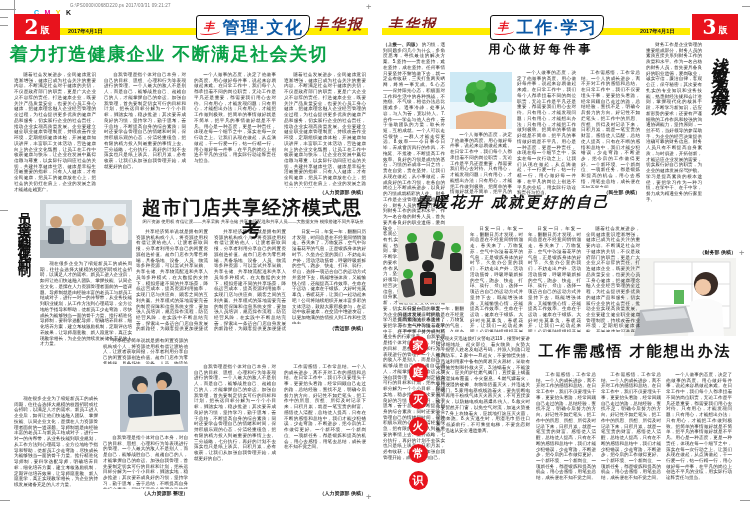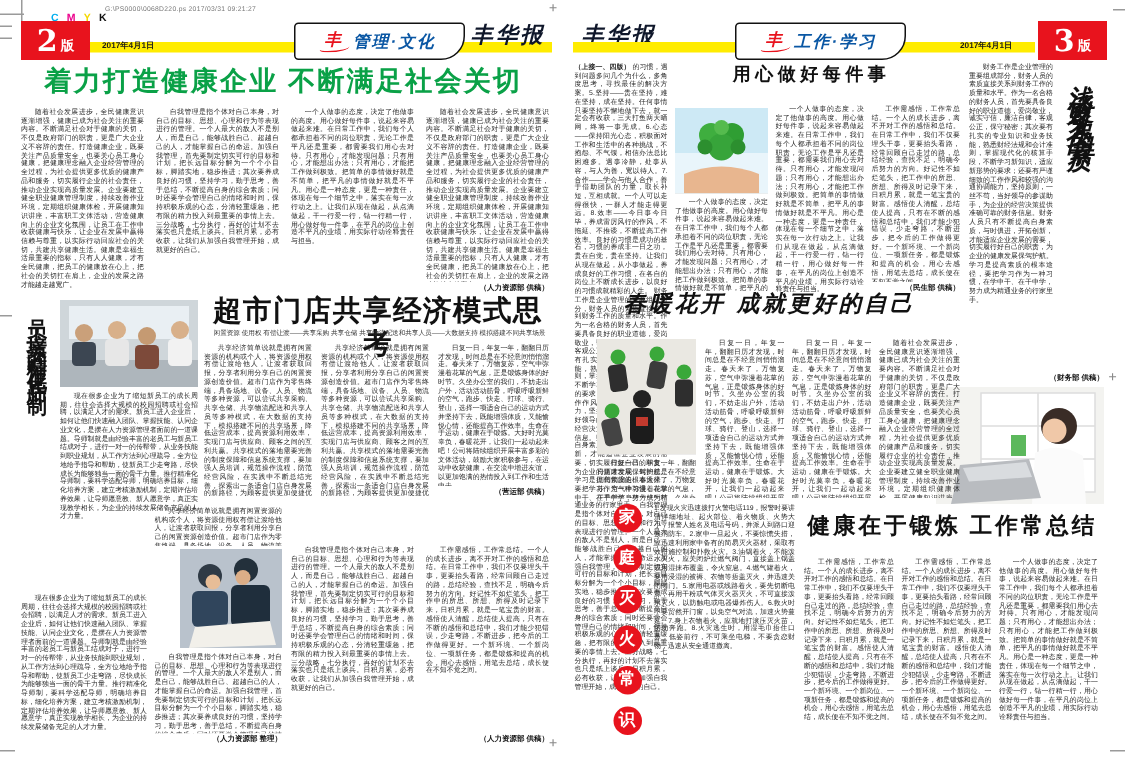--- a/index.html
+++ b/index.html
@@ -9,24 +9,24 @@
   .mark{background:#9a9a9a;}
   .plus{color:#8a8a8a;font-size:9px;line-height:9px;font-family:"DejaVu Sans Mono",monospace;}
   .cmyk span{font-weight:bold;font-size:7px;letter-spacing:1px;}
   .pathtxt{font-size:4.5px;color:#777;letter-spacing:0.2px;}
   .badge{background:#e8131d;color:#fff;display:flex;align-items:center;justify-content:center;gap:2px;}
   .badge .num{font-family:"DejaVu Serif",serif;font-size:20px;font-weight:bold;line-height:1;}
   .badge .unit{font-size:9px;font-weight:bold;margin-top:7px;}
   .ystrip{background:#ffec00;}
   .datetxt{font-size:5.5px;color:#1a1a1a;font-weight:bold;line-height:8px;}
   .tab{background:#fff;border:1.3px solid #111;border-radius:3px 3px 16px 3px;display:flex;align-items:center;justify-content:center;gap:5px;}
-  .section-title{color:#0a57a4;font-weight:bold;font-size:11px;letter-spacing:1.5px;font-style:italic;}
+  .section-title{color:#0a57a4;font-weight:bold;font-size:17px;letter-spacing:1.5px;}
   .logo{position:relative;color:#e8131d;font-family:"DejaVu Serif",serif;font-style:italic;font-weight:bold;font-size:11px;line-height:12px;padding:0 3px 2px 1px;}
   .logo::after{content:"";position:absolute;left:-2px;right:-3px;bottom:0;height:5px;border-bottom:1.5px solid #e8131d;border-radius:0 0 80% 30%;}
-  .masthead{color:#0f172a;font-family:"DejaVu Serif",serif;font-style:italic;font-weight:bold;font-size:14.5px;letter-spacing:2px;line-height:1;}
+  .masthead{color:#7f1d1d;font-family:"DejaVu Serif",serif;font-style:italic;font-weight:bold;font-size:14.5px;letter-spacing:2px;line-height:1;}
   .h-green{color:#0aa147;font-weight:bold;font-size:18px;letter-spacing:1.5px;text-align:center;line-height:1.2;}
   .h-sans{color:#111;font-weight:bold;text-align:center;line-height:1.15;}
   .h-brush{color:#111;font-family:"DejaVu Serif",serif;font-weight:bold;font-style:italic;text-align:center;line-height:1.1;letter-spacing:2px;}
   .vhead{writing-mode:vertical-rl;text-orientation:upright;font-weight:bold;color:#111;}
   .body-text{font-size:4.6px;line-height:1.25;text-align:justify;color:#262626;overflow:hidden;text-indent:2em;word-break:break-all;}
   .body-text span{display:inline;}
   .lead-bold{font-weight:bold;}
   .byline{font-size:5px;font-weight:bold;color:#111;text-align:right;background:#fff;line-height:8px;}
   .deck{font-size:4.4px;color:#333;text-align:center;line-height:1.2;overflow:hidden;white-space:nowrap;}
   .photo{overflow:hidden;background:#dcdcdc;}
@@ -64,21 +64,21 @@
     <span class="unit">版</span>
   </div>
   <div class="abs ystrip" style="left:60px;top:28px;width:308px;height:7px;"></div>
   <div class="abs datetxt" style="left:68px;top:27px;">2017年4月1日</div>
   <div class="abs tab" style="left:196px;top:15px;width:112px;height:23px;">
     <span class="logo">丰</span>
     <span class="section-title">管理·文化</span>
   </div>
   <div class="abs masthead" style="left:314px;top:17px;">丰华报</div>
 
-  <div class="abs h-green" style="left:20px;top:44px;width:338px;">着力打造健康企业 不断满足社会关切</div>
+  <div class="abs h-green" style="left:0;top:44px;width:338px;">着力打造健康企业 不断满足社会关切</div>
   <div class="abs body-text" style="left:14px;top:72px;width:82px;height:123px;">随着社会发展进步，全民健康意识逐渐增强，健康已成为社会关注的重要内容。不断满足社会对于健康的关切，不仅是政府部门的职责，更是广大企业义不容辞的责任。打造健康企业，既要关注产品质量安全，也要关心员工身心健康，把健康理念融入企业经营管理的全过程，为社会提供更多优质的健康产品和服务，切实履行企业的社会责任，推动企业实现高质量发展。企业要建立健全职业健康管理制度，持续改善作业环境，定期组织健康体检，开展健康知识讲座，丰富职工文体活动，营造健康向上的企业文化氛围，让员工在工作中收获健康与快乐，让企业在发展中赢得信赖与尊重，以实际行动回应社会的关切，共建共享健康生活。健康是幸福生活最重要的指标，只有人人健康，才有全民健康，把员工的健康放在心上，把社会的关切扛在肩上，企业的发展之路才能越走越宽广。</div>
   <div class="abs body-text" style="left:104px;top:72px;width:82px;height:123px;">自我管理是指个体对自己本身，对自己的目标、思想、心理和行为等表现进行的管理。一个人最大的敌人不是别人，而是自己，能够战胜自己、超越自己的人，才能掌握自己的命运。加强自我管理，首先要制定切实可行的目标和计划，把长远目标分解为一个个小目标，脚踏实地，稳步推进；其次要养成良好的习惯，坚持学习，勤于思考，善于总结，不断提高自身的综合素质；同时还要学会管理自己的情绪和时间，保持积极乐观的心态，分清轻重缓急，把有限的精力投入到最重要的事情上去。三分战略，七分执行，再好的计划不去落实也只是纸上谈兵。日积月累，必有收获，让我们从加强自我管理开始，成就更好的自己。</div>
   <div class="abs body-text" style="left:194px;top:72px;width:82px;height:123px;">一个人做事的态度，决定了他做事的高度。用心做好每件事，说起来容易做起来难。在日常工作中，我们每个人都承担着不同的岗位职责，无论工作是平凡还是重要，都需要我们用心去对待。只有用心，才能发现问题；只有用心，才能想出办法；只有用心，才能把工作做到极致。把简单的事情做好就是不简单，把平凡的事情做好就是不平凡。用心是一种态度，更是一种责任，体现在每一个细节之中，落实在每一次行动之上。让我们从现在做起，从点滴做起，干一行爱一行，钻一行精一行，用心做好每一件事，在平凡的岗位上创造不平凡的业绩，用实际行动诠释责任与担当。</div>
   <div class="abs body-text" style="left:284px;top:72px;width:82px;height:116px;">随着社会发展进步，全民健康意识逐渐增强，健康已成为社会关注的重要内容。不断满足社会对于健康的关切，不仅是政府部门的职责，更是广大企业义不容辞的责任。打造健康企业，既要关注产品质量安全，也要关心员工身心健康，把健康理念融入企业经营管理的全过程，为社会提供更多优质的健康产品和服务，切实履行企业的社会责任，推动企业实现高质量发展。企业要建立健全职业健康管理制度，持续改善作业环境，定期组织健康体检，开展健康知识讲座，丰富职工文体活动，营造健康向上的企业文化氛围，让员工在工作中收获健康与快乐，让企业在发展中赢得信赖与尊重，以实际行动回应社会的关切，共建共享健康生活。健康是幸福生活最重要的指标，只有人人健康，才有全民健康，把员工的健康放在心上，把社会的关切扛在肩上，企业的发展之路才能越走越宽广。</div>
   <div class="abs byline" style="left:284px;top:188px;width:82px;">（人力资源部 供稿）</div>
 
   <div class="abs vhead" style="left:15px;top:202px;height:192px;font-size:13.5px;letter-spacing:5px;">员工培养的精准化导师制</div>
   <div class="abs photo" style="left:40px;top:200px;width:92px;height:58px;">
     <svg width="92" height="58" viewBox="0 0 92 58">
       <rect width="92" height="58" fill="#cfd6da"></rect>
@@ -205,18 +205,18 @@
   <div class="abs fire-circles" style="left:408px;top:336px;width:20px;">
     <span class="fire-circle">家</span>
     <span class="fire-circle">庭</span>
     <span class="fire-circle">灭</span>
     <span class="fire-circle">火</span>
     <span class="fire-circle">常</span>
     <span class="fire-circle">识</span>
   </div>
   <div class="abs body-text" style="left:436px;top:336px;width:94px;height:161px;text-indent:0;">1.发现火灾迅速拨打火警电话119，报警时要讲清详细地址、起火部位、着火物质、火势大小，报警人姓名及电话号码，并派人到路口迎候消防车。2.家中一旦起火，不要惊慌失措，应迅速利用家中备有的简易灭火器材，采取有效措施控制和扑救火灾。3.油锅着火，不能泼水灭火，应关闭炉灶燃气阀门，直接盖上锅盖或用湿抹布覆盖，令火窒息。4.燃气罐着火，要用浸湿的被褥、衣物等捂盖灭火，并迅速关闭阀门。5.家用电器或线路着火，要先切断电源，再用干粉或气体灭火器灭火，不可直接泼水灭火，以防触电或电器爆炸伤人。6.救火时不要贸然开门窗，以免空气对流，加速火势蔓延。7.身上衣物着火，应就地打滚压灭火苗，切勿奔跑。8.火灾逃生时，用湿毛巾捂住口鼻，低姿前行，不可乘坐电梯，不要贪恋财物，迅速从安全通道撤离。</div>
 
-  <div class="abs h-sans" style="left:538px;top:342px;width:194px;font-size:15px;letter-spacing:2px;">健康在于锻炼 工作常总结</div>
+  <div class="abs h-sans" style="left:538px;top:342px;width:194px;font-size:15px;letter-spacing:2px;">工作需感悟 才能想出办法</div>
   <div class="abs body-text" style="left:536px;top:372px;width:60px;height:125px;">工作需感悟，工作常总结。一个人的成长进步，离不开对工作的感悟和总结。在日常工作中，我们不仅要埋头干事，更要抬头看路，经常回顾自己走过的路，总结经验，查找不足，明确今后努力的方向。好记性不如烂笔头，把工作中的所思、所想、所得及时记录下来，日积月累，就是一笔宝贵的财富。感悟使人清醒，总结使人提高，只有在不断的感悟和总结中，我们才能少犯错误，少走弯路，不断进步，把今后的工作做得更好。一个新环境、一个新岗位、一项新任务，都是锻炼和提高的机会，用心去感悟，用笔去总结，成长便在不知不觉之间。</div>
   <div class="abs body-text" style="left:601px;top:372px;width:60px;height:125px;">工作需感悟，工作常总结。一个人的成长进步，离不开对工作的感悟和总结。在日常工作中，我们不仅要埋头干事，更要抬头看路，经常回顾自己走过的路，总结经验，查找不足，明确今后努力的方向。好记性不如烂笔头，把工作中的所思、所想、所得及时记录下来，日积月累，就是一笔宝贵的财富。感悟使人清醒，总结使人提高，只有在不断的感悟和总结中，我们才能少犯错误，少走弯路，不断进步，把今后的工作做得更好。一个新环境、一个新岗位、一项新任务，都是锻炼和提高的机会，用心去感悟，用笔去总结，成长便在不知不觉之间。</div>
   <div class="abs body-text" style="left:666px;top:372px;width:66px;height:125px;">一个人做事的态度，决定了他做事的高度。用心做好每件事，说起来容易做起来难。在日常工作中，我们每个人都承担着不同的岗位职责，无论工作是平凡还是重要，都需要我们用心去对待。只有用心，才能发现问题；只有用心，才能想出办法；只有用心，才能把工作做到极致。把简单的事情做好就是不简单，把平凡的事情做好就是不平凡。用心是一种态度，更是一种责任，体现在每一个细节之中，落实在每一次行动之上。让我们从现在做起，从点滴做起，干一行爱一行，钻一行精一行，用心做好每一件事，在平凡的岗位上创造不平凡的业绩，用实际行动诠释责任与担当。</div>
 
 </div>
 
 </body></html>

